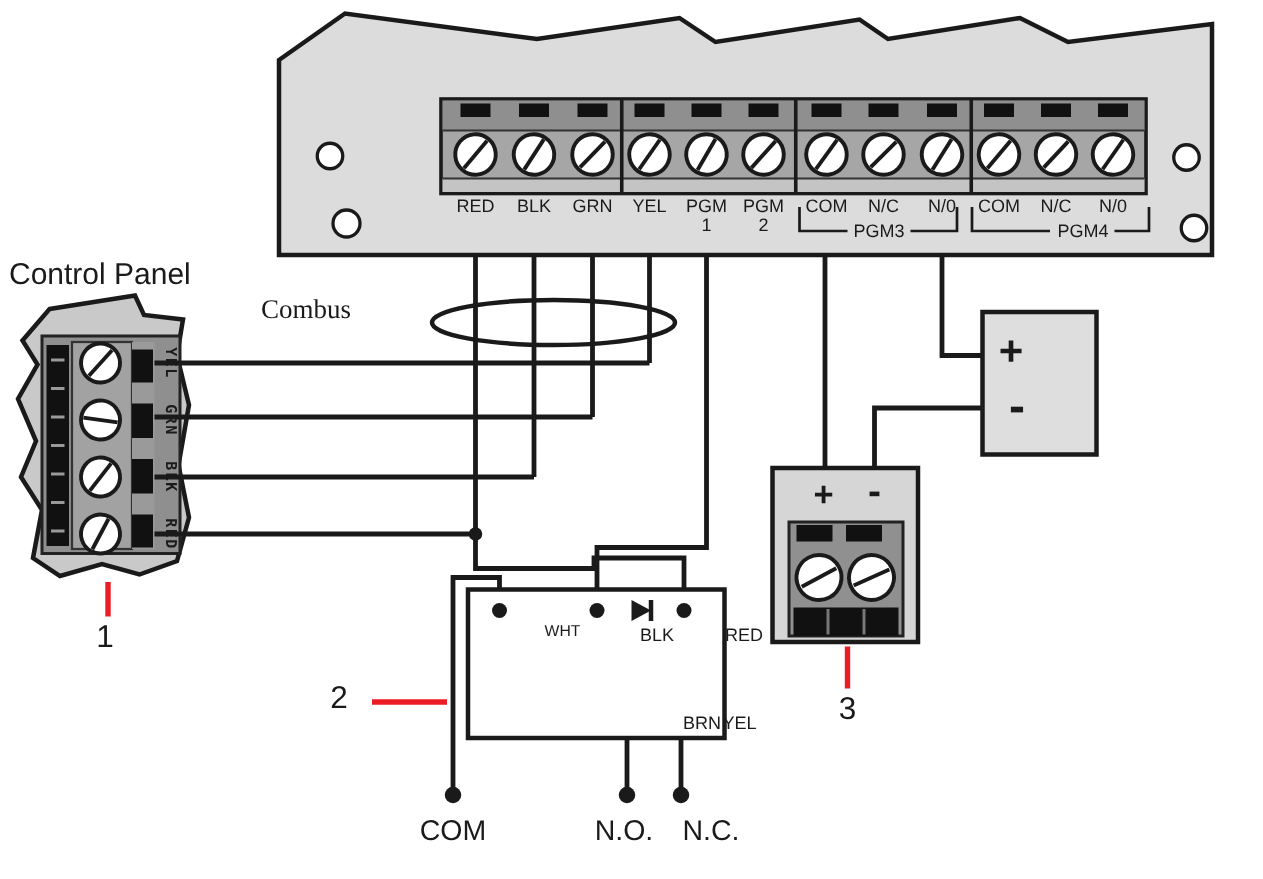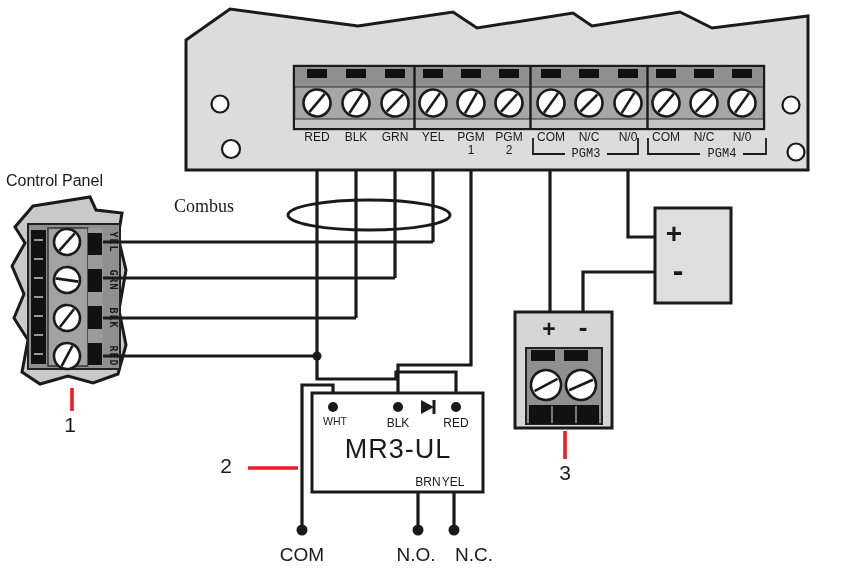--- a/index.html
+++ b/index.html
@@ -4,27 +4,27 @@
 <style>
   html,body{margin:0;padding:0;background:#ffffff;}
   .stage{position:relative;width:842px;height:586px;background:#ffffff;overflow:hidden;
          font-family:"Liberation Sans",sans-serif;color:#1a1a1a;}
   .stage svg{position:absolute;left:0;top:0;}
   .lbl{position:absolute;transform:translateX(-50%);white-space:nowrap;line-height:1.05;
        text-align:center;color:#1a1a1a;}
   .term{font-size:12px;top:131px;}
   .term .sub{display:block;font-size:12px;}
   .term .sub:empty{display:none;}
-  .grp{font-size:12px;top:148px;font-family:Liberation Mono, monospace;}
+  .grp{font-size:12px;top:148px;}
   .vlbl{position:absolute;font-family:"DejaVu Sans Mono",monospace;font-size:10px;font-weight:bold;
         transform:translate(-50%,-50%) rotate(90deg);letter-spacing:1px;}
-  .cp-title{font-size:16px;top:173px;left:6px;transform:none;}
+  .cp-title{font-size:20px;top:173px;left:6px;transform:none;}
   .combus{font-size:18px;top:197px;left:174px;transform:none;font-family:Liberation Serif, serif;}
   .relay-name{font-size:27px;letter-spacing:1px;top:435px;}
-  .wirelbl{font-size:12px;}
+  .wirelbl{font-size:12px;margin-left:40px;}
   .contact{font-size:19px;top:545px;}
   .plusminus{font-weight:bold;}
   .callout{font-size:21px;}
 </style>
 </head>
 <body>
 
 <div class="stage">
 
 <svg width="842" height="586" viewBox="0 0 842 586">
@@ -259,21 +259,20 @@
 <div class="lbl grp" style="left:722px">PGM4</div>
 
 <div class="vlbl" style="left:113px;top:242px">YEL</div>
 <div class="vlbl" style="left:113px;top:280px">GRN</div>
 <div class="vlbl" style="left:113px;top:318px">BLK</div>
 <div class="vlbl" style="left:113px;top:356px">RED</div>
 
 <div class="lbl wirelbl" style="left:335px;top:416px;font-size:10.5px">WHT</div>
 <div class="lbl wirelbl" style="left:398px;top:417px">BLK</div>
 <div class="lbl wirelbl" style="left:456px;top:417px">RED</div>
-<div class="lbl relay-name" style="left:398px">MR3-UL</div>
 <div class="lbl wirelbl" style="left:428px;top:476px">BRN</div>
 <div class="lbl wirelbl" style="left:453px;top:476px">YEL</div>
 
 <div class="lbl contact" style="left:302px">COM</div>
 <div class="lbl contact" style="left:416px">N.O.</div>
 <div class="lbl contact" style="left:474px">N.C.</div>
 
 <div class="lbl plusminus" style="left:674px;top:219px;font-size:28px">+</div>
 <div class="lbl plusminus" style="left:678px;top:254px;font-size:32px">-</div>
 

